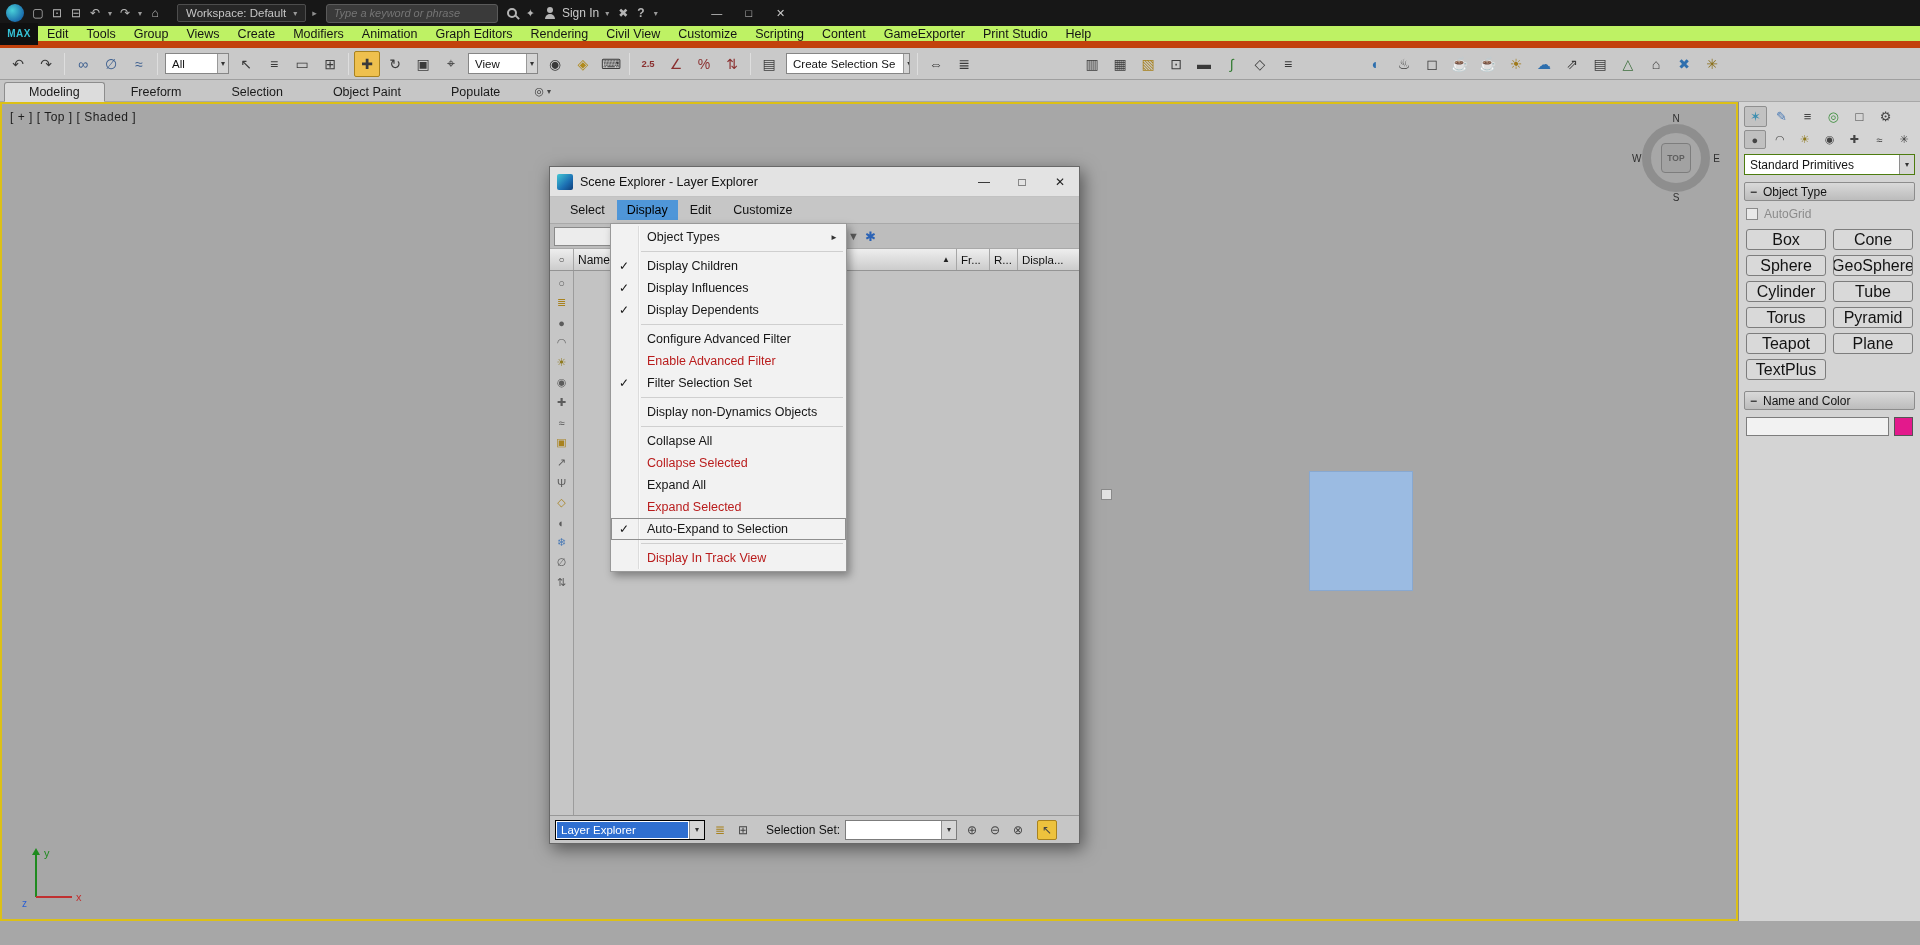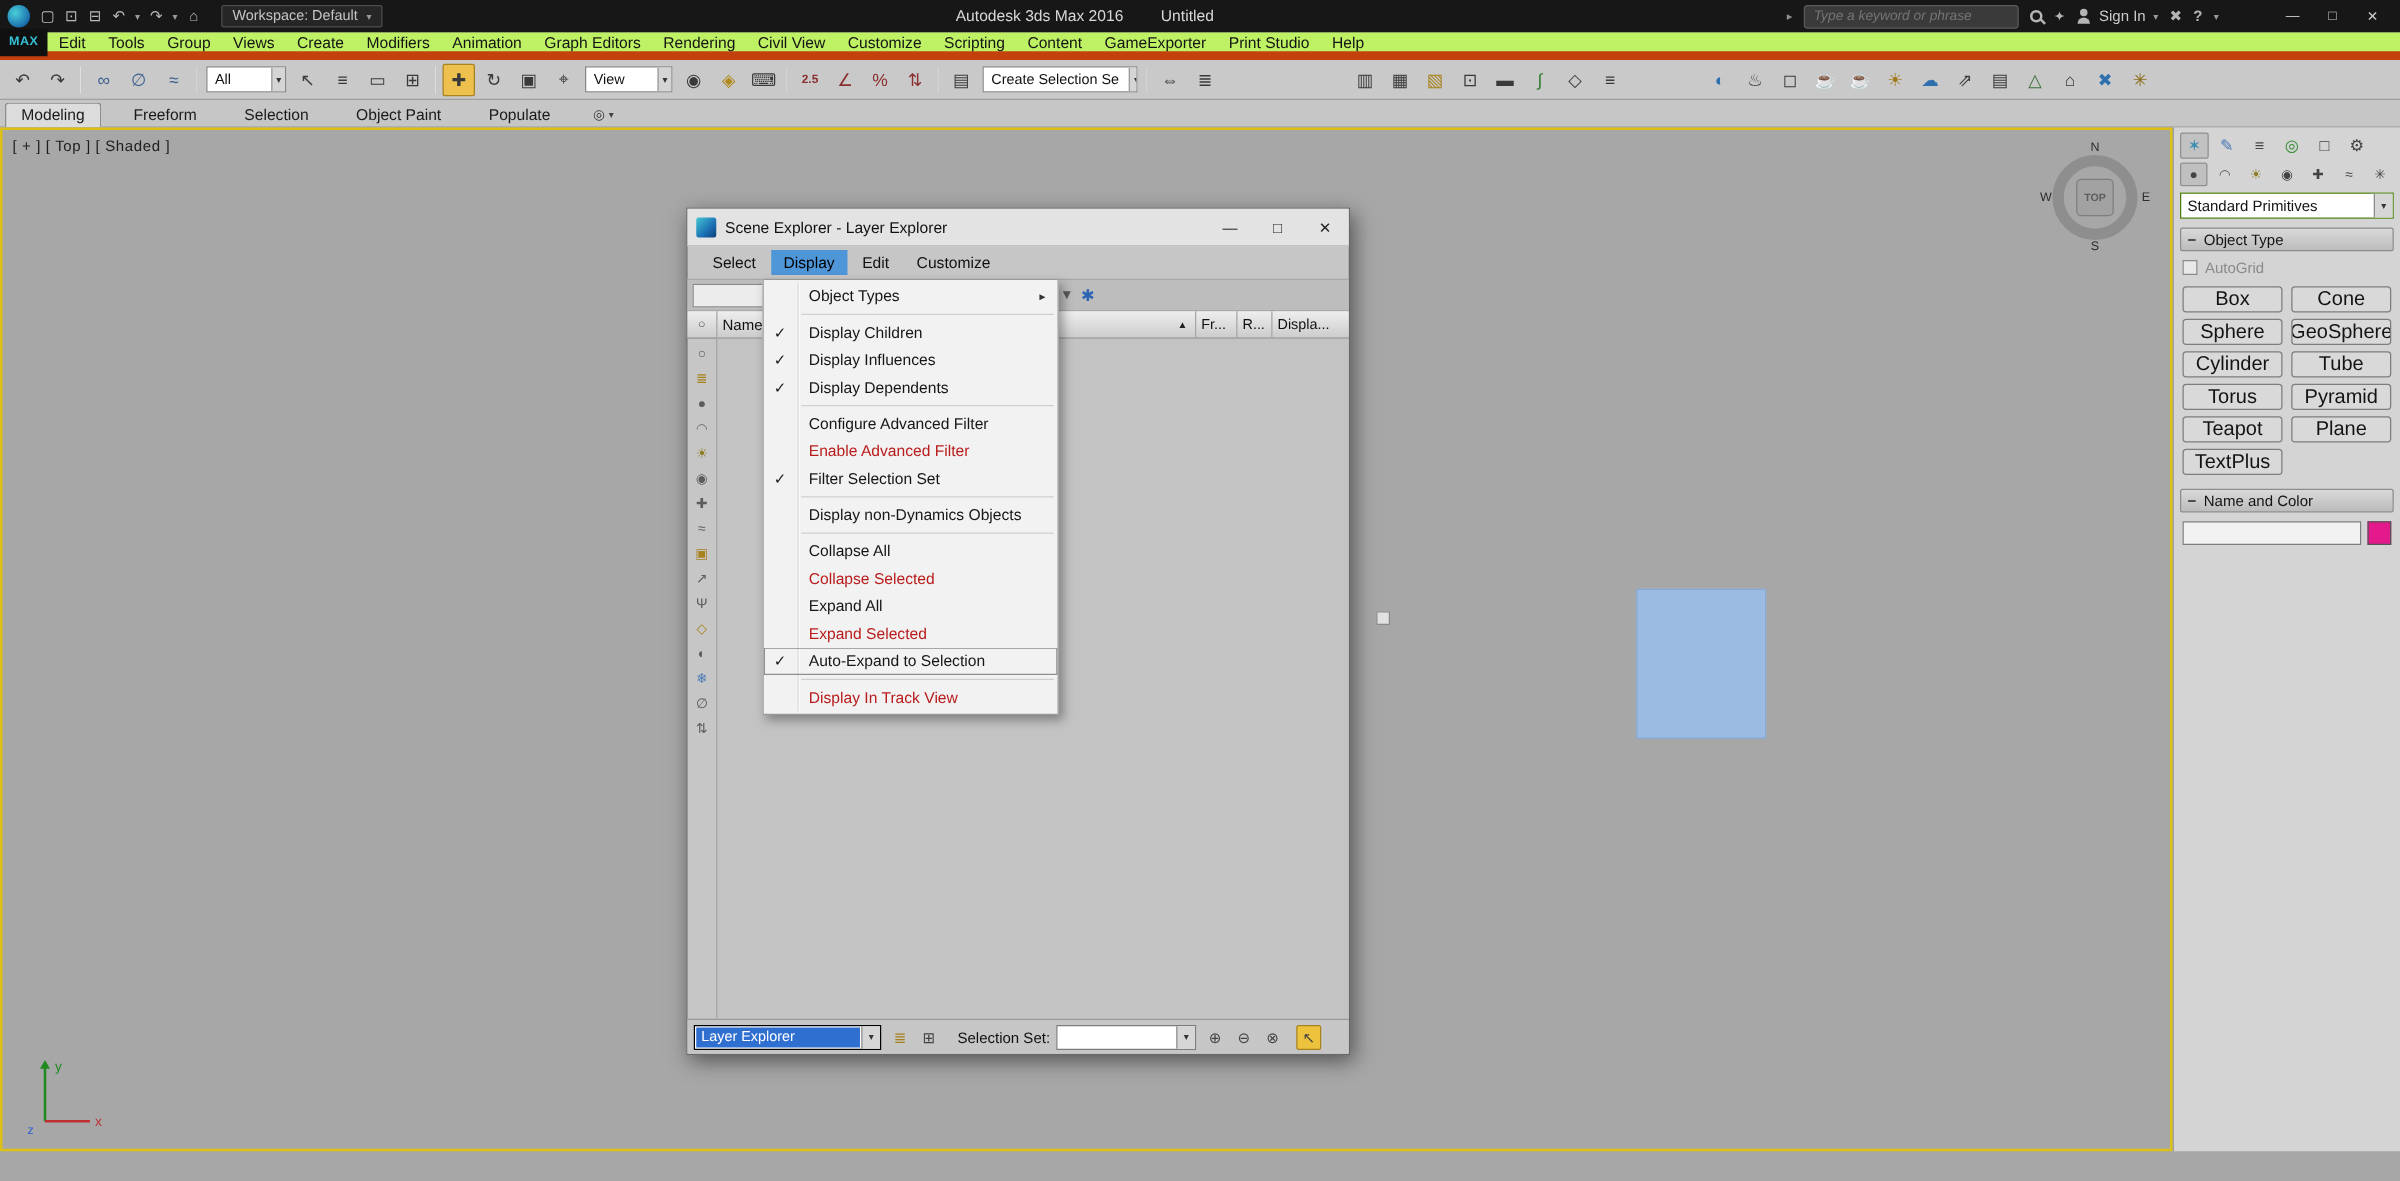--- a/index.html
+++ b/index.html
@@ -41,21 +41,21 @@
   .tbi.small{font-size:9.5px;font-weight:bold}
   .tbi.pressed{background:#eec04e;border-color:#a8821f}
   .tbsep{width:1px;height:22px;background:#a8a8a8;border-right:1px solid #dedede;margin:0 4px;flex:0 0 auto}
   .tbgap{flex:0 0 auto;height:1px}
   .tbsel{height:21px;background:#fff;border:1px solid #868686;display:flex;align-items:center;font-size:11.5px;color:#111;padding:0 0 0 6px;margin:0 3px;gap:8px;justify-content:space-between;flex:0 0 auto;white-space:nowrap;overflow:hidden}
   .tbsel .dd{font-size:8px;color:#333;background:#d5d5d5;border-left:1px solid #999;height:100%;display:flex;align-items:center;padding:0 3px;flex:0 0 auto}
 
   
   .ribbon-tabs{height:22px;background:#c6c6c6;display:flex;align-items:flex-end;padding:0 4px;border-bottom:1px solid #a8a8a8;font-size:12.5px}
   .rtabs-host{display:flex;align-items:flex-end}
-  .rtab{padding:2px 12px;margin-right:14px;color:#1a1a1a;white-space:nowrap}
+  .rtab{padding:2px 24px;margin-right:2px;color:#1a1a1a;white-space:nowrap}
   .rtab.active{background:#dcdcdc;border:1px solid #8d8d8d;border-bottom:1px solid #dcdcdc;border-radius:3px 3px 0 0;margin-bottom:-1px}
   .ribbon-config{margin-left:8px;display:flex;align-items:center;gap:3px;color:#333;font-size:11px;padding-bottom:3px}
   .subtab-row{height:24px;background:#b7b7b7;display:flex;align-items:flex-end;padding:0 6px}
   .subtab{background:#cdcdcd;border:1px solid #8d8d8d;border-bottom:none;padding:3px 10px;font-size:12px;border-radius:3px 3px 0 0;color:#141414}
 
   
   .main{display:flex;height:819px}
   .viewport{flex:1;position:relative;background:#a7a7a7;border:2px solid #dcc016;overflow:hidden}
   .vp-label{position:absolute;top:6px;left:8px;font-size:12px;color:#1d1d1d;letter-spacing:.5px}
   .viewcube{position:absolute;top:12px;right:18px;width:84px;height:84px}
@@ -157,24 +157,20 @@
         <span class="qat-icon">↷</span>
 
         <span class="qat-icon" style="font-size:8px;min-width:8px;color:#9a9a9a">▾</span>
 
         <span class="qat-icon">⌂</span>
       </div>
     <div class="workspace">
       <span>Workspace: Default</span>
       <span class="chev">▾</span>
     </div>
-    <div class="title-center">
-      <span>Autodesk 3ds Max 2016</span>
-      <span>Untitled</span>
-    </div>
     <div class="tb-right">
       <span class="ic-collapse">▸</span>
       <div class="ic-search">
         <input placeholder="Type a keyword or phrase" style="">
       </div>
       <span class="magnifier"></span>
       <span style="color:#b5b5b5;font-size:11px">✦</span>
       <div class="signin">
         <span class="person"></span>
         <span>Sign In</span>

